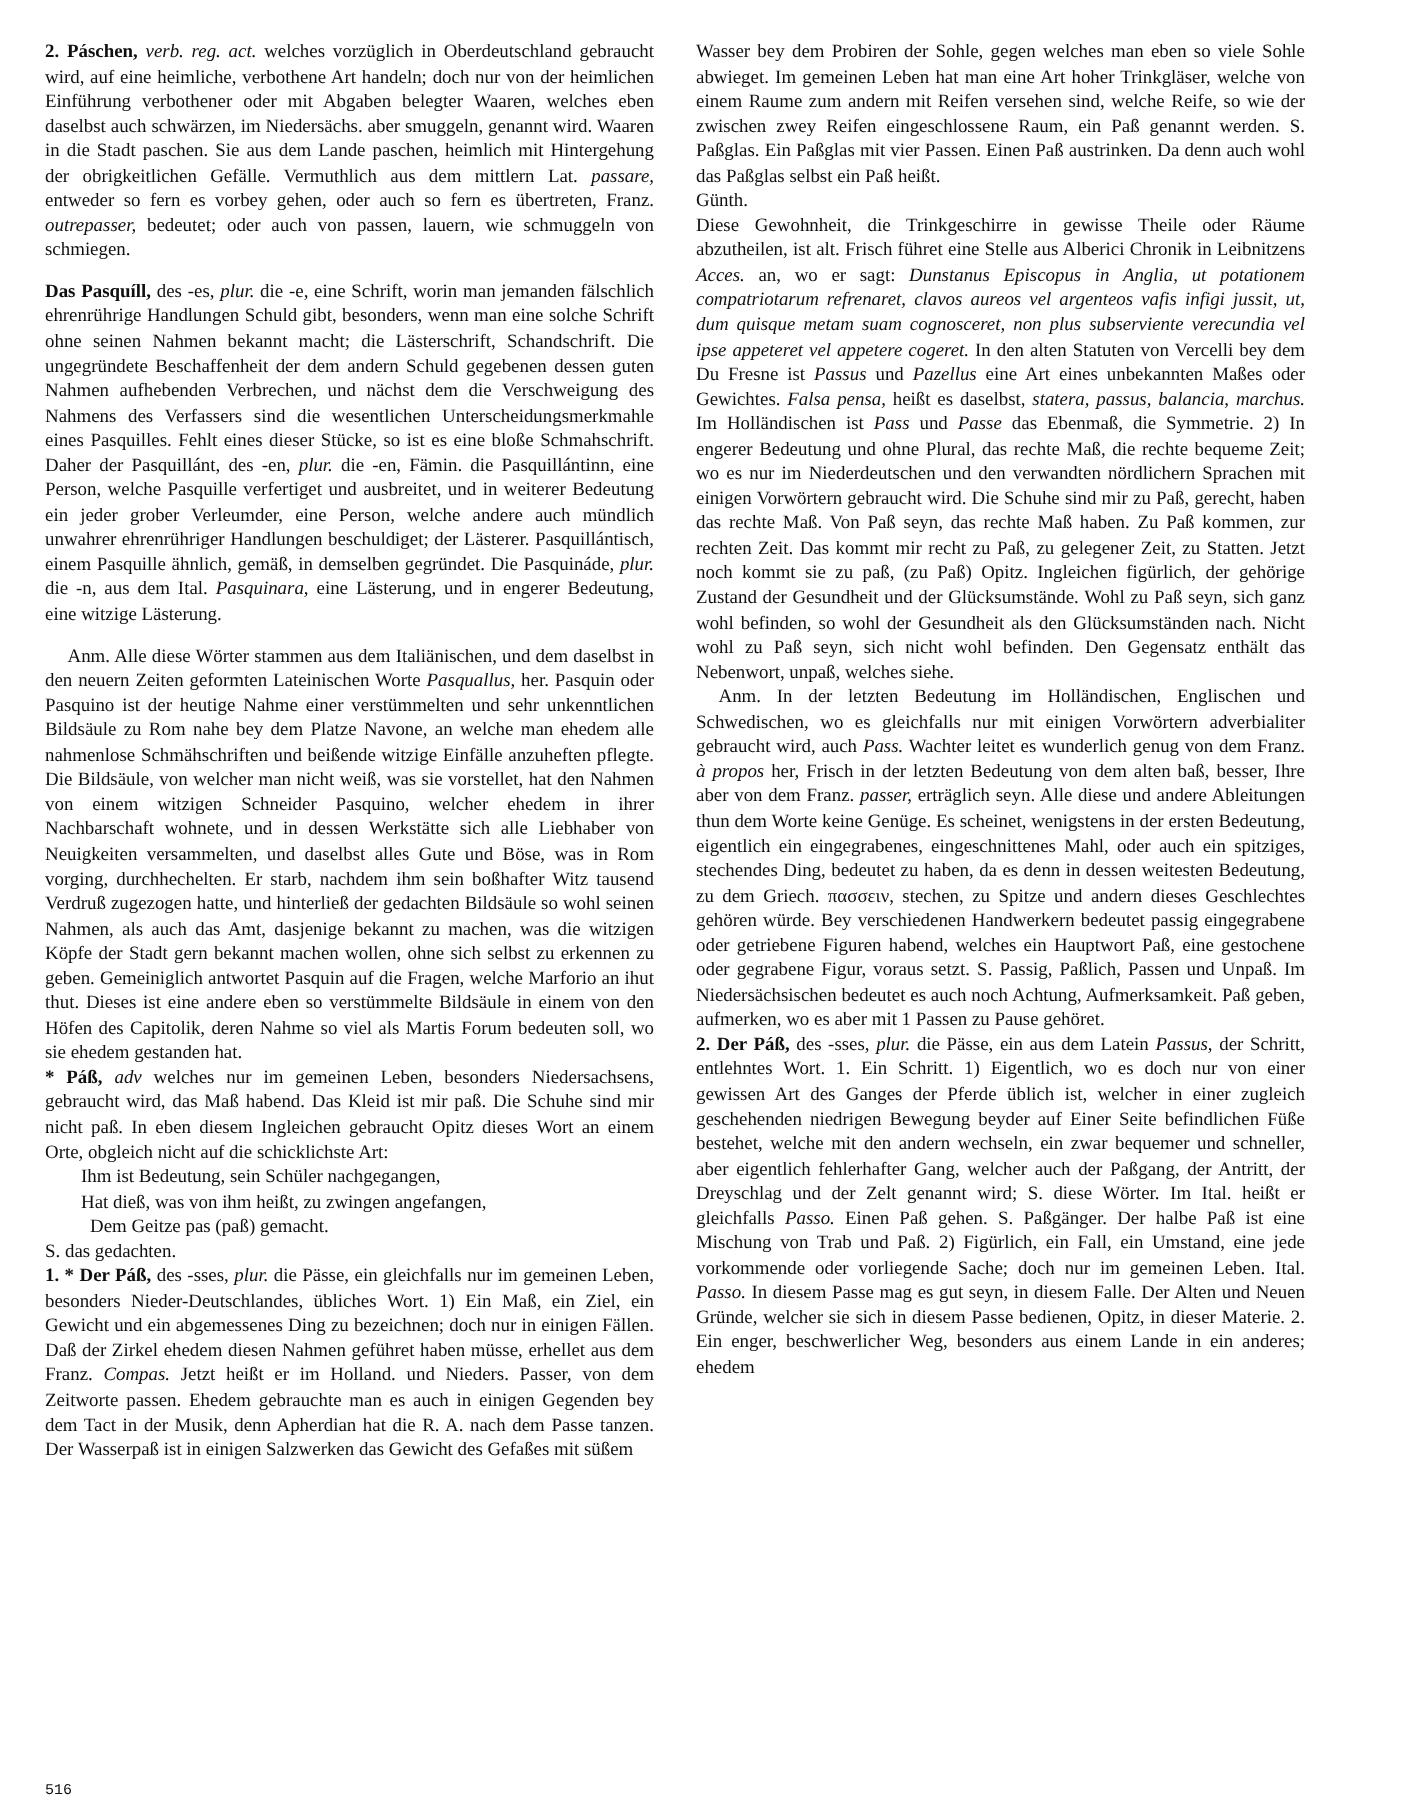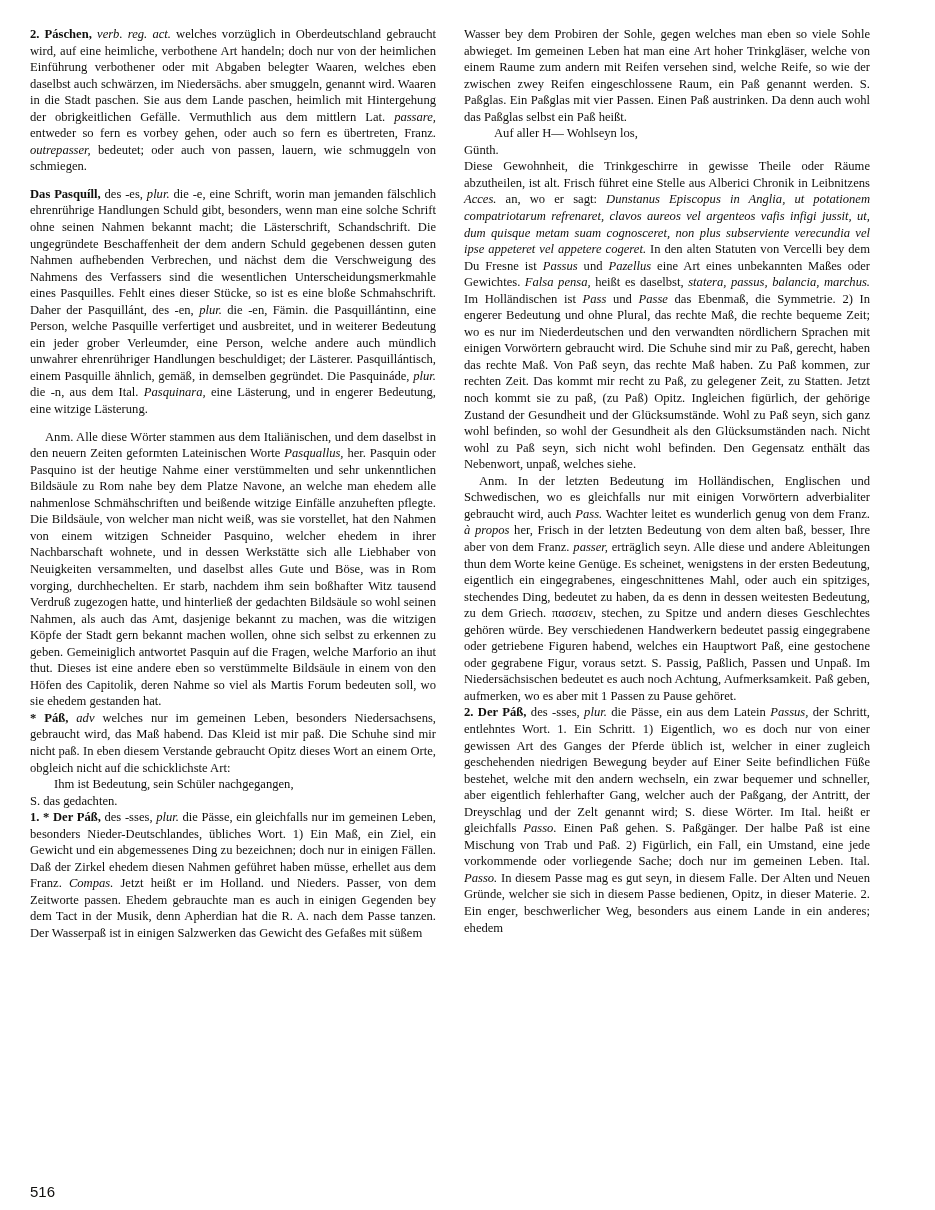--- a/index.html
+++ b/index.html
@@ -57,54 +57,55 @@
   p.right {
     text-align: left;
     text-indent: 0;
   }
   .it { font-style: italic; }
   .bd { font-weight: bold; }
   .folio {
     position: absolute;
     left: 30px;
     bottom: 10px;
-    font-size: 15px;
-    font-family: Liberation Sans, sans-serif;
+    font-size: 10px;
+    font-family: Liberation Mono, monospace;
     color: #100f0d;
   }
 </style>
 </head>
 <body>
 
 <div class="page">
   <div class="columns">
 
     <div class="col">
 
       <p class="noind"><span class="bd">2. Páschen,</span><span class="it"> verb. reg. act.</span><span> welches vorzüglich in Oberdeutschland gebraucht wird, auf eine heimliche, verbothene Art handeln; doch nur von der heimlichen Einführung verbothener oder mit Abgaben belegter Waaren, welches eben daselbst auch schwärzen, im Niedersächs. aber smuggeln, genannt wird. Waaren in die Stadt paschen. Sie aus dem Lande paschen, heimlich mit Hintergehung der obrigkeitlichen Gefälle. Vermuthlich aus dem mittlern Lat. </span><span class="it">passare,</span><span> entweder so fern es vorbey gehen, oder auch so fern es übertreten, Franz. </span><span class="it">outrepasser,</span><span> bedeutet; oder auch von passen, lauern, wie schmuggeln von schmiegen.</span></p>
 
       <p class="noind" style="margin-top:11px"><span class="bd">Das Pasquíll,</span><span> des -es, </span><span class="it">plur.</span><span> die -e, eine Schrift, worin man jemanden fälschlich ehrenrührige Handlungen Schuld gibt, besonders, wenn man eine solche Schrift ohne seinen Nahmen bekannt macht; die Lästerschrift, Schandschrift. Die ungegründete Beschaffenheit der dem andern Schuld gegebenen dessen guten Nahmen aufhebenden Verbrechen, und nächst dem die Verschweigung des Nahmens des Verfassers sind die wesentlichen Unterscheidungsmerkmahle eines Pasquilles. Fehlt eines dieser Stücke, so ist es eine bloße Schmahschrift. Daher der Pasquillánt, des -en, </span><span class="it">plur.</span><span> die -en, Fämin. die Pasquillántinn, eine Person, welche Pasquille verfertiget und ausbreitet, und in weiterer Bedeutung ein jeder grober Verleumder, eine Person, welche andere auch mündlich unwahrer ehrenrühriger Handlungen beschuldiget; der Lästerer. Pasquillántisch, einem Pasquille ähnlich, gemäß, in demselben gegründet. Die Pasquináde, </span><span class="it">plur.</span><span> die -n, aus dem Ital. </span><span class="it">Pasquinara,</span><span> eine Lästerung, und in engerer Bedeutung, eine witzige Lästerung.</span></p>
 
       <p class="ind" style="margin-top:11px"><span>Anm.</span><span> Alle diese Wörter stammen aus dem Italiänischen, und dem daselbst in den neuern Zeiten geformten Lateinischen Worte </span><span class="it">Pasquallus,</span><span> her. Pasquin oder Pasquino ist der heutige Nahme einer verstümmelten und sehr unkenntlichen Bildsäule zu Rom nahe bey dem Platze Navone, an welche man ehedem alle nahmenlose Schmähschriften und beißende witzige Einfälle anzuheften pflegte. Die Bildsäule, von welcher man nicht weiß, was sie vorstellet, hat den Nahmen von einem witzigen Schneider Pasquino, welcher ehedem in ihrer Nachbarschaft wohnete, und in dessen Werkstätte sich alle Liebhaber von Neuigkeiten versammelten, und daselbst alles Gute und Böse, was in Rom vorging, durchhechelten. Er starb, nachdem ihm sein boßhafter Witz tausend Verdruß zugezogen hatte, und hinterließ der gedachten Bildsäule so wohl seinen Nahmen, als auch das Amt, dasjenige bekannt zu machen, was die witzigen Köpfe der Stadt gern bekannt machen wollen, ohne sich selbst zu erkennen zu geben. Gemeiniglich antwortet Pasquin auf die Fragen, welche Marforio an ihut thut. Dieses ist eine andere eben so verstümmelte Bildsäule in einem von den Höfen des Capitolik, deren Nahme so viel als Martis Forum bedeuten soll, wo sie ehedem gestanden hat.</span></p>
 
-      <p class="noind" style="margin-top:0"><span class="bd">* Páß,</span><span class="it"> adv</span><span> welches nur im gemeinen Leben, besonders Niedersachsens, gebraucht wird, das Maß habend. Das Kleid ist mir paß. Die Schuhe sind mir nicht paß. In eben diesem Verstande gebraucht Opitz dieses Wort an einem Orte, obgleich nicht auf die schicklichste Art:</span></p>
+      <p class="noind" style="margin-top:0"><span class="bd">* Páß,</span><span class="it"> adv</span><span> welches nur im gemeinen Leben, besonders Niedersachsens, gebraucht wird, das Maß habend. Das Kleid ist mir paß. Die Schuhe sind mir nicht paß. In eben diesem Ingleichen gebraucht Opitz dieses Wort an einem Orte, obgleich nicht auf die schicklichste Art:</span></p>
 
       <p class="verse">Ihm ist Bedeutung, sein Schüler nachgegangen,</p>
+      <p class="verse">Hat dieß, was von ihm heißt, zu zwingen angefangen,</p>
+      <p class="verse2">Dem Geitze pas (paß) gemacht.</p>
 
       <p class="noind">S. das gedachten.</p>
 
       <p class="noind"><span class="bd">1. * </span><span class="bd">Der Páß,</span><span> des -sses, </span><span class="it">plur.</span><span> die Pässe, ein gleichfalls nur im gemeinen Leben, besonders Nieder-Deutschlandes, übliches Wort. 1) Ein Maß, ein Ziel, ein Gewicht und ein abgemessenes Ding zu bezeichnen; doch nur in einigen Fällen. Daß der Zirkel ehedem diesen Nahmen geführet haben müsse, erhellet aus dem Franz. </span><span class="it">Compas.</span><span> Jetzt heißt er im Holland. und Nieders. Passer, von dem Zeitworte passen. Ehedem gebrauchte man es auch in einigen Gegenden bey dem Tact in der Musik, denn Apherdian hat die R. A. nach dem Passe tanzen. Der Wasserpaß ist in einigen Salzwerken das Gewicht des Gefaßes mit süßem</span></p>
 
     </div>
 
     <div class="col">
 
       <p class="noind">Wasser bey dem Probiren der Sohle, gegen welches man eben so viele Sohle abwieget. Im gemeinen Leben hat man eine Art hoher Trinkgläser, welche von einem Raume zum andern mit Reifen versehen sind, welche Reife, so wie der zwischen zwey Reifen eingeschlossene Raum, ein Paß genannt werden. S. Paßglas. Ein Paßglas mit vier Passen. Einen Paß austrinken. Da denn auch wohl das Paßglas selbst ein Paß heißt.</p>
 
-      <p class="verse2">Auf aller H— Wohlseyn los,</p>
       <p class="right">Günth.</p>
 
       <p class="noind"><span>Diese Gewohnheit, die Trinkgeschirre in gewisse Theile oder Räume abzutheilen, ist alt. Frisch führet eine Stelle aus Alberici Chronik in Leibnitzens </span><span class="it">Acces.</span><span> an, wo er sagt: </span><span class="it">Dunstanus Episcopus in Anglia, ut potationem compatriotarum refrenaret, clavos aureos vel argenteos vafis infigi jussit, ut, dum quisque metam suam cognosceret, non plus subserviente verecundia vel ipse appeteret vel appetere cogeret.</span><span> In den alten Statuten von Vercelli bey dem Du Fresne ist </span><span class="it">Passus</span><span> und </span><span class="it">Pazellus</span><span> eine Art eines unbekannten Maßes oder Gewichtes. </span><span class="it">Falsa pensa,</span><span> heißt es daselbst, </span><span class="it">statera, passus, balancia, marchus.</span><span> Im Holländischen ist </span><span class="it">Pass</span><span> und </span><span class="it">Passe</span><span> das Ebenmaß, die Symmetrie. 2) In engerer Bedeutung und ohne Plural, das rechte Maß, die rechte bequeme Zeit; wo es nur im Niederdeutschen und den verwandten nördlichern Sprachen mit einigen Vorwörtern gebraucht wird. Die Schuhe sind mir zu Paß, gerecht, haben das rechte Maß. Von Paß seyn, das rechte Maß haben. Zu Paß kommen, zur rechten Zeit. Das kommt mir recht zu Paß, zu gelegener Zeit, zu Statten. Jetzt noch kommt sie zu paß, (zu Paß) Opitz. Ingleichen figürlich, der gehörige Zustand der Gesundheit und der Glücksumstände. Wohl zu Paß seyn, sich ganz wohl befinden, so wohl der Gesundheit als den Glücksumständen nach. Nicht wohl zu Paß seyn, sich nicht wohl befinden. Den Gegensatz enthält das Nebenwort, unpaß, welches siehe.</span></p>
 
       <p class="ind"><span>Anm.</span><span> In der letzten Bedeutung im Holländischen, Englischen und Schwedischen, wo es gleichfalls nur mit einigen Vorwörtern adverbialiter gebraucht wird, auch </span><span class="it">Pass.</span><span> Wachter leitet es wunderlich genug von dem Franz. </span><span class="it">à propos</span><span> her, Frisch in der letzten Bedeutung von dem alten baß, besser, Ihre aber von dem Franz. </span><span class="it">passer,</span><span> erträglich seyn. Alle diese und andere Ableitungen thun dem Worte keine Genüge. Es scheinet, wenigstens in der ersten Bedeutung, eigentlich ein eingegrabenes, eingeschnittenes Mahl, oder auch ein spitziges, stechendes Ding, bedeutet zu haben, da es denn in dessen weitesten Bedeutung, zu dem Griech. πασσειν, stechen, zu Spitze und andern dieses Geschlechtes gehören würde. Bey verschiedenen Handwerkern bedeutet passig eingegrabene oder getriebene Figuren habend, welches ein Hauptwort Paß, eine gestochene oder gegrabene Figur, voraus setzt. S. Passig, Paßlich, Passen und Unpaß. Im Niedersächsischen bedeutet es auch noch Achtung, Aufmerksamkeit. Paß geben, aufmerken, wo es aber mit 1 Passen zu Pause gehöret.</span></p>
 
       <p class="noind"><span class="bd">2. </span><span class="bd">Der Páß,</span><span> des -sses, </span><span class="it">plur.</span><span> die Pässe, ein aus dem Latein </span><span class="it">Passus,</span><span> der Schritt, entlehntes Wort. 1. Ein Schritt. 1) Eigentlich, wo es doch nur von einer gewissen Art des Ganges der Pferde üblich ist, welcher in einer zugleich geschehenden niedrigen Bewegung beyder auf Einer Seite befindlichen Füße bestehet, welche mit den andern wechseln, ein zwar bequemer und schneller, aber eigentlich fehlerhafter Gang, welcher auch der Paßgang, der Antritt, der Dreyschlag und der Zelt genannt wird; S. diese Wörter. Im Ital. heißt er gleichfalls </span><span class="it">Passo.</span><span> Einen Paß gehen. S. Paßgänger. Der halbe Paß ist eine Mischung von Trab und Paß. 2) Figürlich, ein Fall, ein Umstand, eine jede vorkommende oder vorliegende Sache; doch nur im gemeinen Leben. Ital. </span><span class="it">Passo.</span><span> In diesem Passe mag es gut seyn, in diesem Falle. Der Alten und Neuen Gründe, welcher sie sich in diesem Passe bedienen, Opitz, in dieser Materie. 2. Ein enger, beschwerlicher Weg, besonders aus einem Lande in ein anderes; ehedem</span></p>
 
     </div>
 

